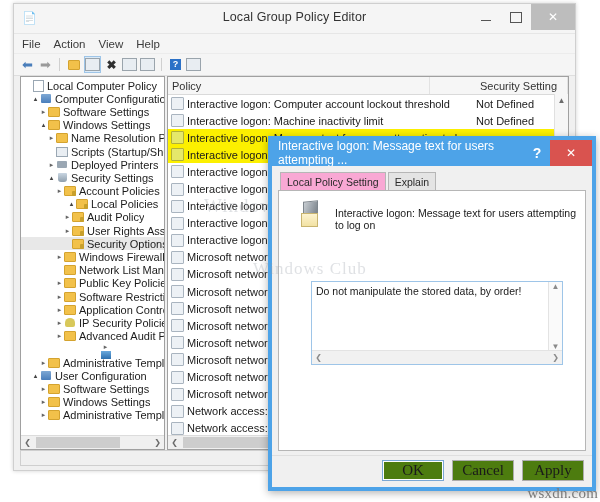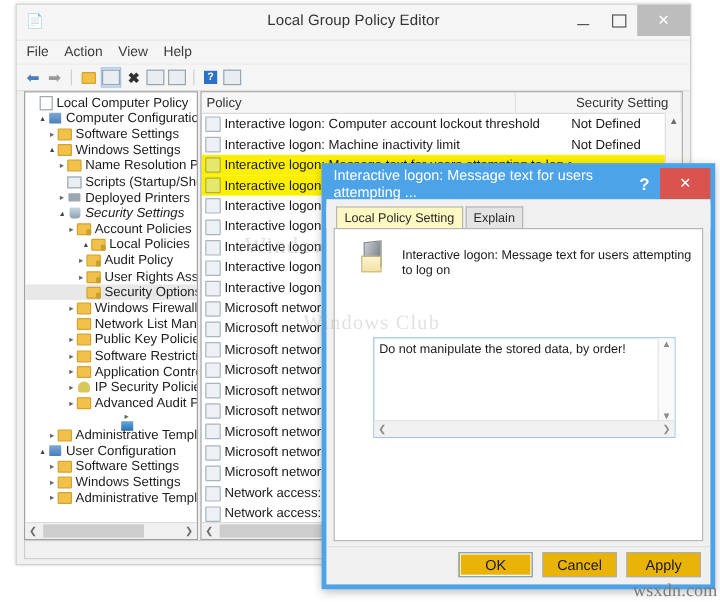--- a/index.html
+++ b/index.html
@@ -248,21 +248,21 @@
   .tab {
     font-size: 10.5px; color: #2a2a2a;
     padding: 3px 6px 2px 6px;
     border: 1px solid #b6b6b6;
     background: #e4e4e4;
     margin-right: 2px;
     border-bottom: none;
     line-height: 12px;
   }
   .tab.active {
-    background: #fef9c3;
+    background: #f9a8d4;
     position: relative; top: 1px;
     padding-bottom: 3px;
   }
   .tabpanel {
     position: absolute; left: 6px; right: 6px; top: 24px; bottom: 36px;
     background: #ffffff;
     border: 1px solid #b6b6b6;
   }
   .policy-head {
     display: flex; align-items: flex-start;
@@ -305,24 +305,24 @@
     background: #f1f1f1; border-top: 1px solid #e3e3e3;
     display: flex; justify-content: space-between; align-items: center;
   }
   .mb-arrow { font-size: 8px; color: #8a8a8a; width: 13px; text-align: center; }
   .dlg-buttons {
     position: absolute; right: 8px; bottom: 6px;
     display: flex; gap: 8px;
   }
   .dbtn {
     width: 60px; height: 19px;
-    font-size: 12px; color: #1a1a1a;
-    background: #eab308;
+    font-size: 15px; color: #1a1a1a;
+    background: #4d7c0f;
     border: 1px solid #adadad;
-    display: flex; align-items: center; justify-content: center;
+    display: flex; align-items: center; justify-content: center; font-family: Liberation Serif, serif;
   }
   .dbtn.default { border-color: #7aa7d4; box-shadow: inset 0 0 0 1px #ffffff; }
   .dlg-sep {
     position: absolute; left: 0; right: 0; bottom: 31px; height: 1px; background: #dfdfdf;
   }
 </style>
 </head>
 <body>
 
 <div id="root">
@@ -422,21 +422,21 @@
               </span>
               <span class="tlabel">Scripts (Startup/Shutdown)</span>
             </div>
             <div class="tnode" style="padding-left: 26px;">
               <span class="chev">▸</span>
               <span class="tico">
                 <span class="printer-ico"></span>
               </span>
               <span class="tlabel">Deployed Printers</span>
             </div>
-            <div class="tnode" style="padding-left: 26px; font-style: italic;">
+            <div class="tnode" style="padding-left: 26px;">
               <span class="chev open">▴</span>
               <span class="tico">
                 <span class="shield-ico"></span>
               </span>
               <span class="tlabel">Security Settings</span>
             </div>
             <div class="tnode" style="padding-left: 34px;">
               <span class="chev">▸</span>
               <span class="tico">
                 <span class="folder lock"></span>

